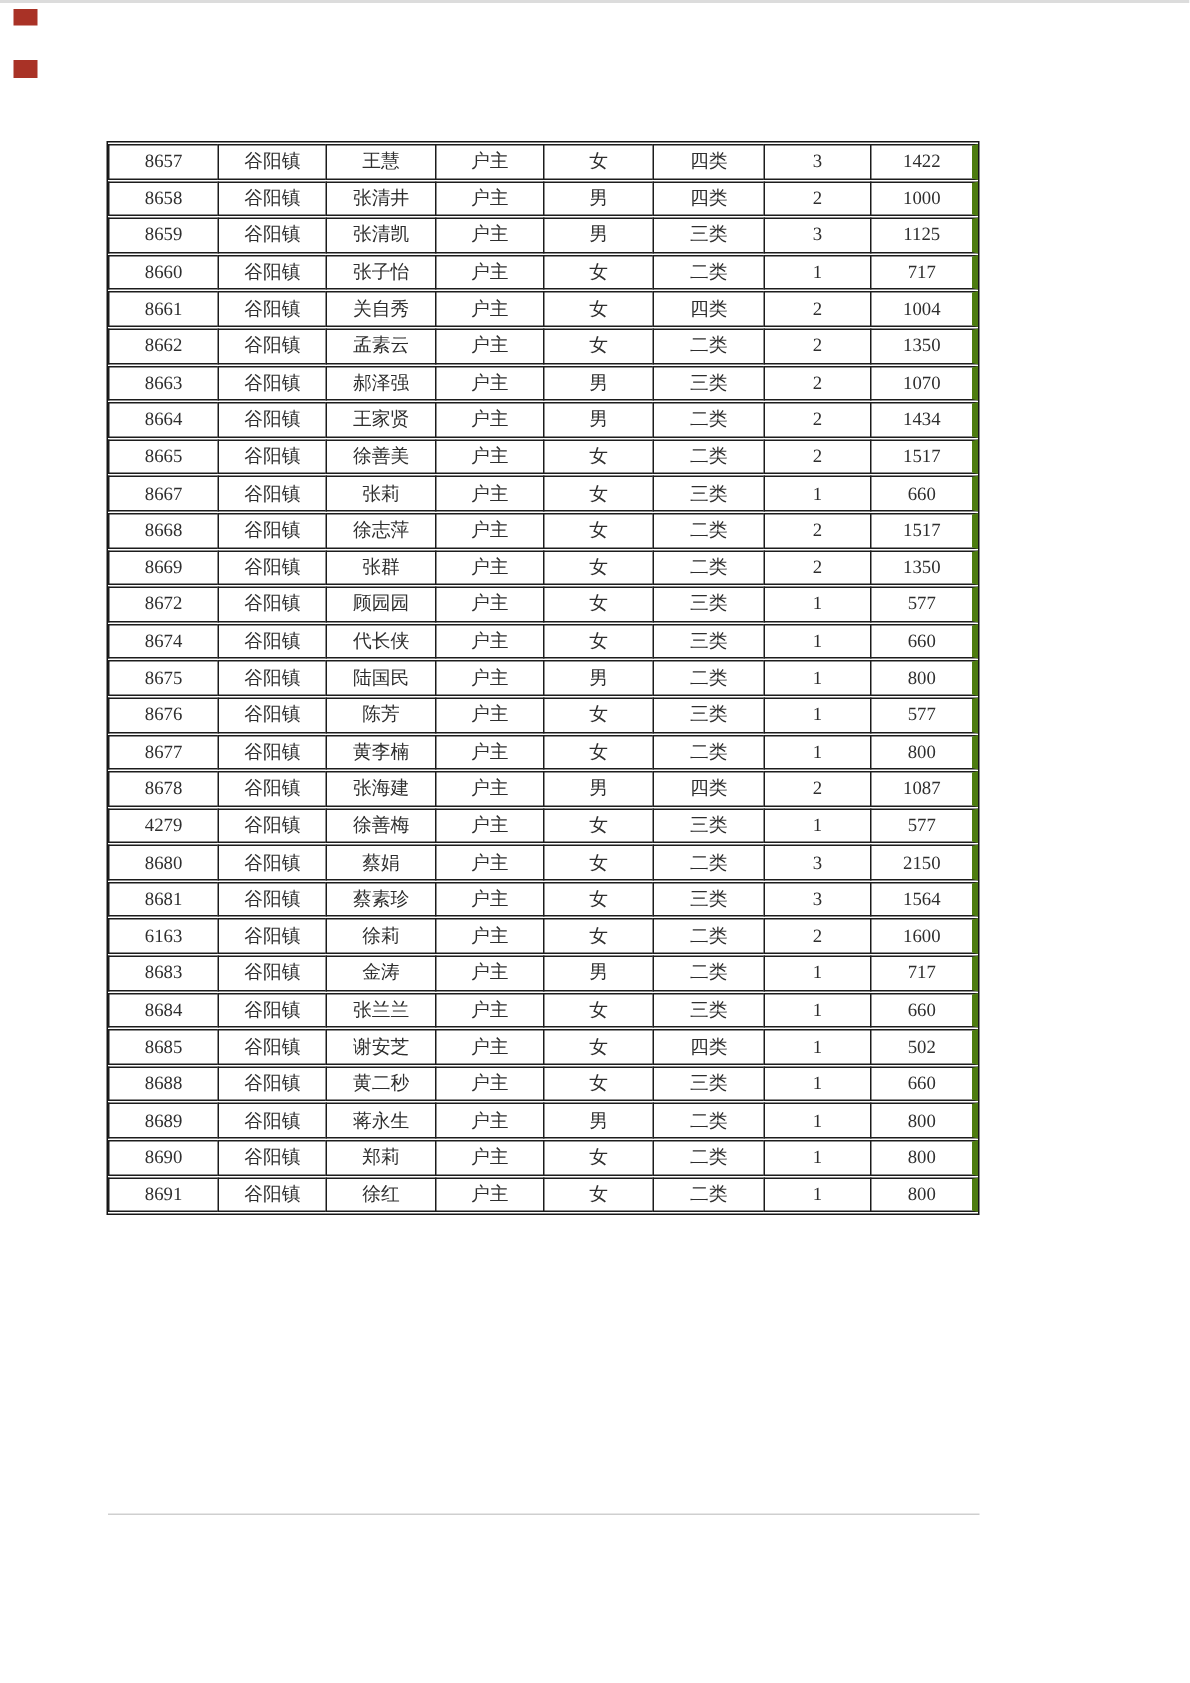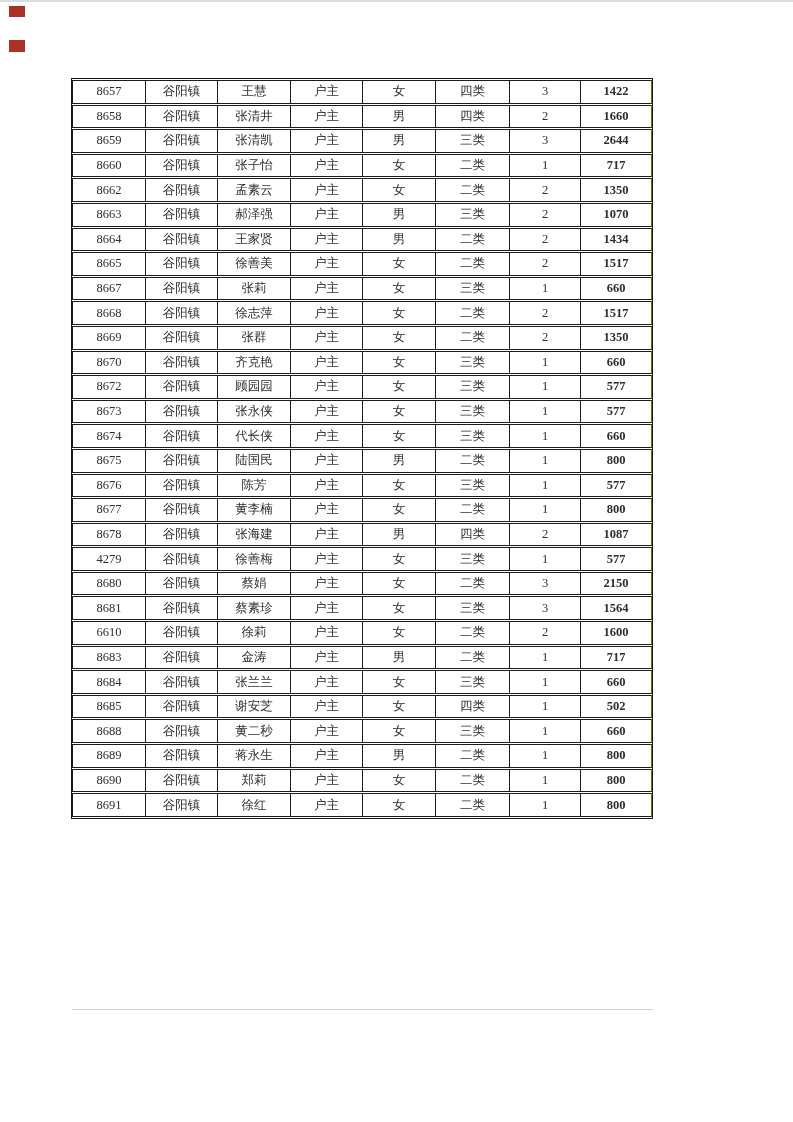--- a/index.html
+++ b/index.html
@@ -15,43 +15,42 @@
     background:#dcdcdc;
   }
   .red-mark{
     position:absolute;
     background:#a93226;
   }
   .red-mark-1{left:9px;top:6px;width:16px;height:11px;}
   .red-mark-2{left:9px;top:40px;width:16px;height:12px;}
   table.roster{
     position:absolute;
-    left:71px;top:78px;
+    left:71px;top:94px;
     width:582px;
     border:1px solid #151515;
     border-collapse:separate;
     border-spacing:0 1px;
     table-layout:fixed;
   }
   table.roster td{
     border-top:1px solid #1c1c1c;
     border-bottom:1px solid #1c1c1c;
     border-left:1px solid #1c1c1c;
     height:21.6px;
     padding:0;
     text-align:center;
     vertical-align:middle;
     font-size:12.5px;
     color:#2e2e2e;
     white-space:nowrap;
     overflow:hidden;
   }
   table.roster td:last-child{
-    border-right:1px solid #4d7c0f;
-    font-weight:bold;
+    border-right:4px solid #4d7c0f;
   }
   .bottom-faint-line{
     position:absolute;left:72px;top:1008.5px;width:581px;height:1.5px;
     background:#cfcfcf;
   }
 </style>
 </head>
 <body>
 
 <div class="top-edge-line"></div>
@@ -81,43 +80,53 @@
     <td>1422</td>
   </tr>
       <tr>
     <td>8658</td>
     <td>谷阳镇</td>
     <td>张清井</td>
     <td>户主</td>
     <td>男</td>
     <td>四类</td>
     <td>2</td>
-    <td>1660</td>
+    <td>1000</td>
   </tr>
       <tr>
     <td>8659</td>
     <td>谷阳镇</td>
     <td>张清凯</td>
     <td>户主</td>
     <td>男</td>
     <td>三类</td>
     <td>3</td>
-    <td>2644</td>
+    <td>1125</td>
   </tr>
       <tr>
     <td>8660</td>
     <td>谷阳镇</td>
     <td>张子怡</td>
     <td>户主</td>
     <td>女</td>
     <td>二类</td>
     <td>1</td>
     <td>717</td>
   </tr>
       <tr>
+    <td>8661</td>
+    <td>谷阳镇</td>
+    <td>关自秀</td>
+    <td>户主</td>
+    <td>女</td>
+    <td>四类</td>
+    <td>2</td>
+    <td>1004</td>
+  </tr>
+      <tr>
     <td>8662</td>
     <td>谷阳镇</td>
     <td>孟素云</td>
     <td>户主</td>
     <td>女</td>
     <td>二类</td>
     <td>2</td>
     <td>1350</td>
   </tr>
       <tr>
@@ -174,43 +183,23 @@
     <td>8669</td>
     <td>谷阳镇</td>
     <td>张群</td>
     <td>户主</td>
     <td>女</td>
     <td>二类</td>
     <td>2</td>
     <td>1350</td>
   </tr>
       <tr>
-    <td>8670</td>
-    <td>谷阳镇</td>
-    <td>齐克艳</td>
-    <td>户主</td>
-    <td>女</td>
-    <td>三类</td>
-    <td>1</td>
-    <td>660</td>
-  </tr>
-      <tr>
     <td>8672</td>
     <td>谷阳镇</td>
     <td>顾园园</td>
-    <td>户主</td>
-    <td>女</td>
-    <td>三类</td>
-    <td>1</td>
-    <td>577</td>
-  </tr>
-      <tr>
-    <td>8673</td>
-    <td>谷阳镇</td>
-    <td>张永侠</td>
     <td>户主</td>
     <td>女</td>
     <td>三类</td>
     <td>1</td>
     <td>577</td>
   </tr>
       <tr>
     <td>8674</td>
     <td>谷阳镇</td>
     <td>代长侠</td>
@@ -284,21 +273,21 @@
     <td>8681</td>
     <td>谷阳镇</td>
     <td>蔡素珍</td>
     <td>户主</td>
     <td>女</td>
     <td>三类</td>
     <td>3</td>
     <td>1564</td>
   </tr>
       <tr>
-    <td>6610</td>
+    <td>6163</td>
     <td>谷阳镇</td>
     <td>徐莉</td>
     <td>户主</td>
     <td>女</td>
     <td>二类</td>
     <td>2</td>
     <td>1600</td>
   </tr>
       <tr>
     <td>8683</td>

